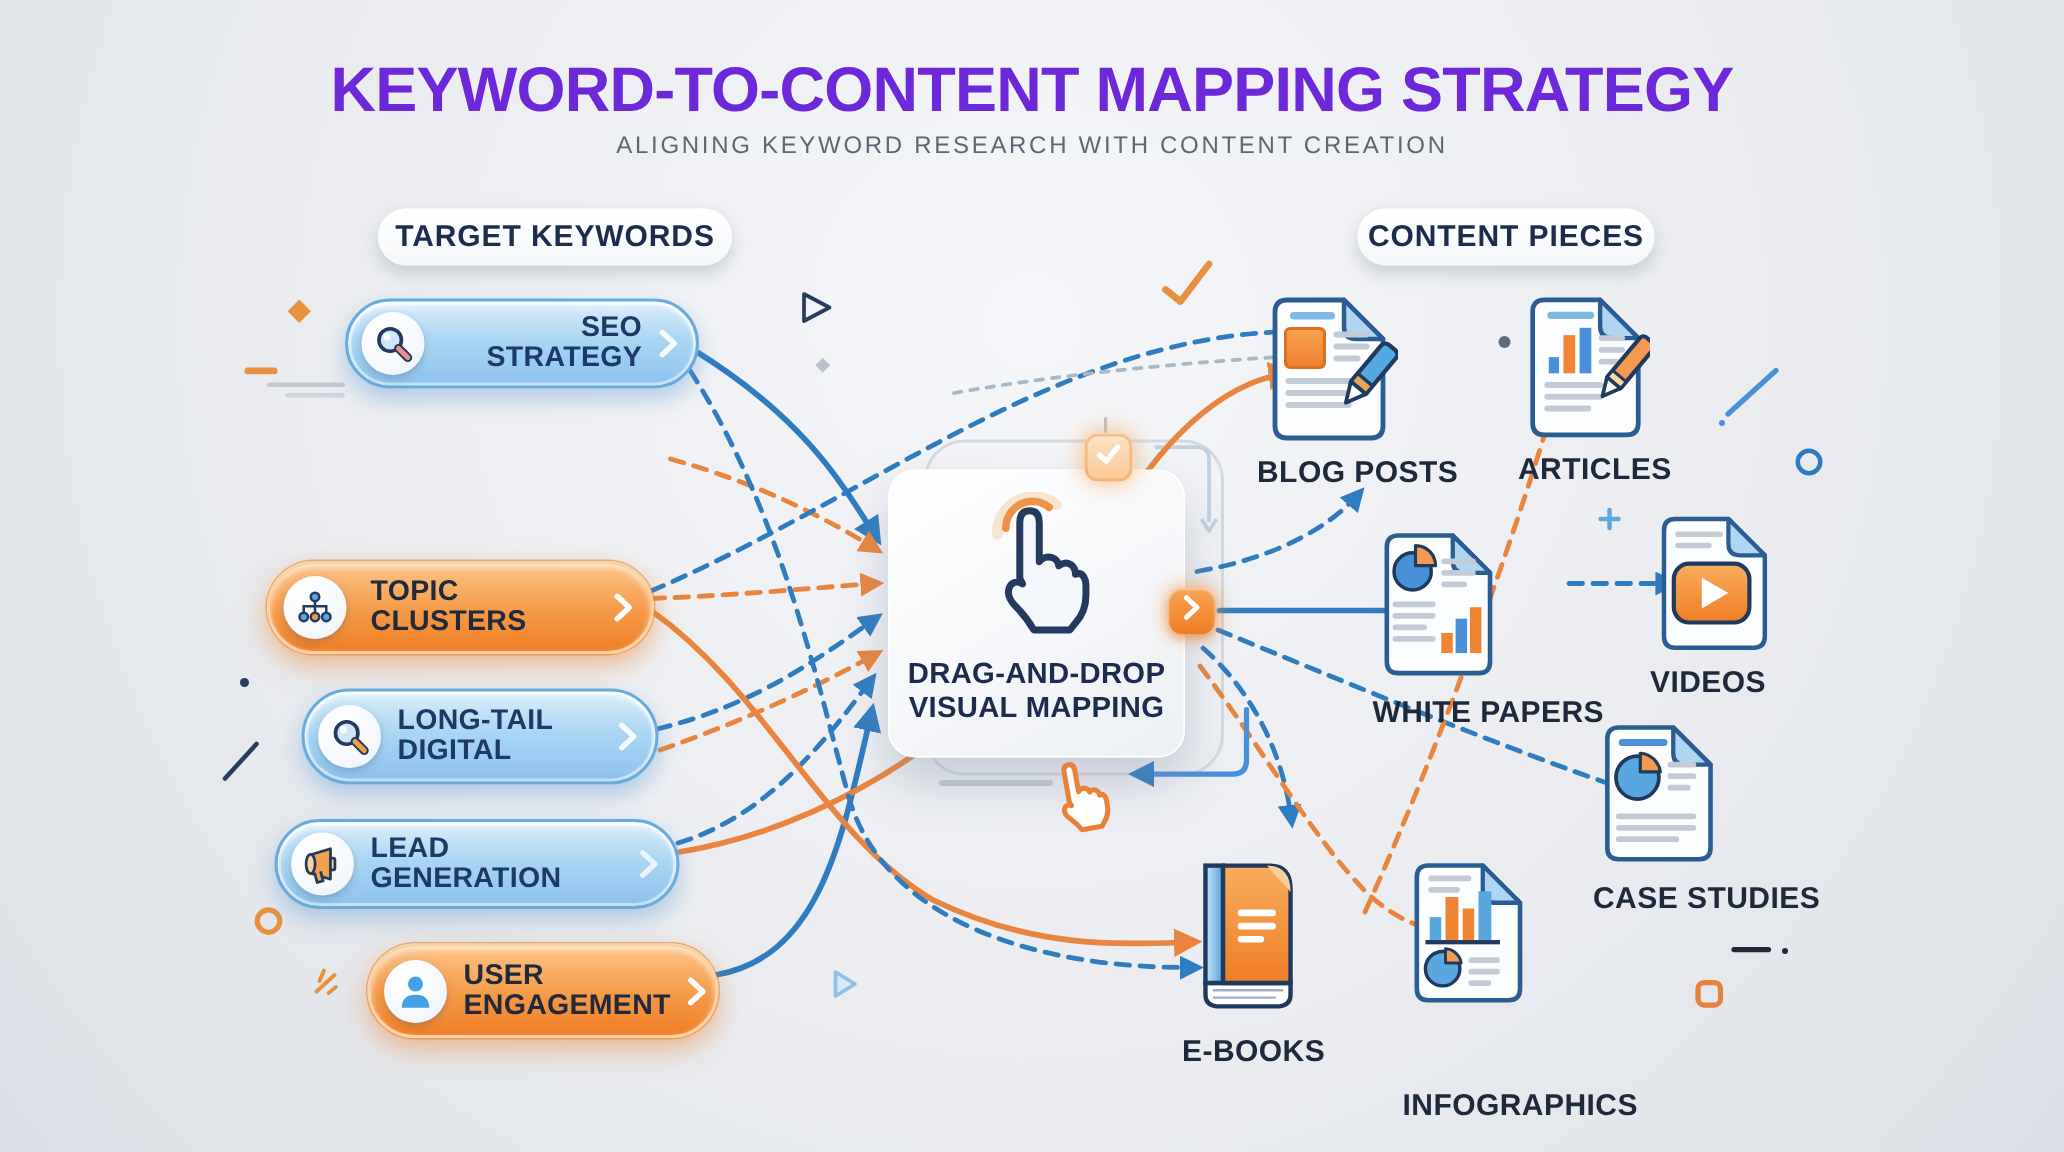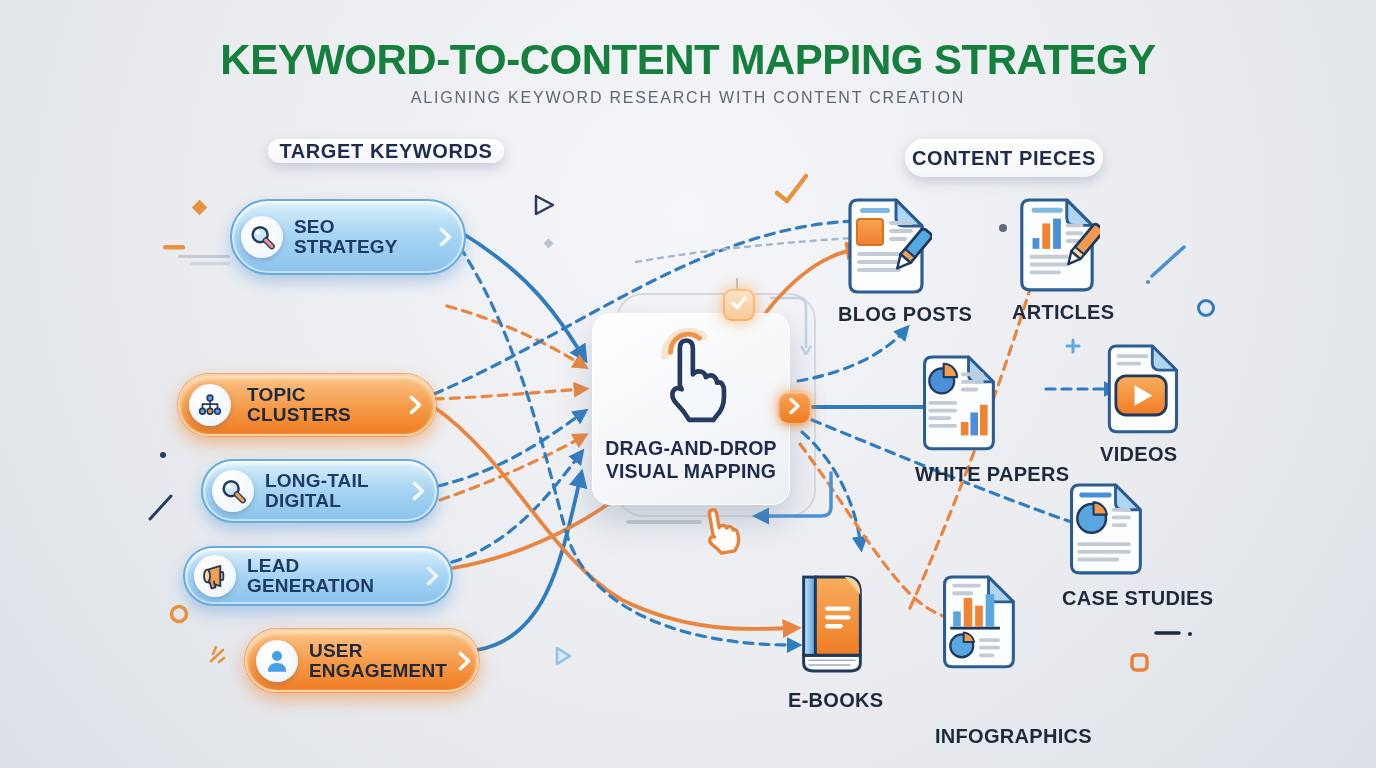--- a/index.html
+++ b/index.html
@@ -5,21 +5,21 @@
   html,body{margin:0;padding:0;}
   body{
     width:1376px;height:768px;overflow:hidden;
     font-family:"Liberation Sans", sans-serif;
     background:radial-gradient(circle at 50% 28%, #f5f6f9 0%, #eaecf0 55%, #dce0e6 100%);
   }
   .canvas{position:relative;width:1376px;height:768px;}
   .arrows{position:absolute;left:0;top:0;z-index:1;}
 
   .page-title{position:absolute;top:36px;left:0;width:100%;text-align:center;
-    font-size:42px;font-weight:800;letter-spacing:-.5px;color:#15803d;z-index:2;}
+    font-size:42px;font-weight:800;letter-spacing:-.5px;color:#6d28d9;z-index:2;}
   .page-subtitle{position:absolute;top:89px;left:0;width:100%;text-align:center;
     font-size:16px;font-weight:500;letter-spacing:1.8px;color:#5c6775;z-index:2;}
 
   .col-header{position:absolute;z-index:3;background:linear-gradient(180deg,#ffffff,#f4f6f9);
     border-radius:20px;display:flex;align-items:center;justify-content:center;
     font-weight:800;font-size:20px;color:#1d2b4d;letter-spacing:.6px;
     box-shadow:0 5px 12px rgba(125,138,160,.35), inset 0 1px 0 #fff;}
 
   .pill{position:absolute;z-index:3;display:flex;align-items:center;gap:11px;
     border-radius:999px;padding:0 12px 0 9px;box-sizing:border-box;}
@@ -142,24 +142,24 @@
       <path d="M1073 340 L1073 352 M1067 346 L1079 346" stroke="#5fa8e0" stroke-width="3" stroke-linecap="round"></path>
       <path d="M1156 633 L1179 633" stroke="#1e2a3a" stroke-width="3.5" stroke-linecap="round"></path>
       <circle cx="1190" cy="634" r="2" fill="#1e2a3a"></circle>
       <rect x="1132" y="655" width="15" height="15" rx="4" fill="none" stroke="#e8823a" stroke-width="3.5"></rect>
     </g>
   </svg>
 
   <div class="page-title">KEYWORD-TO-CONTENT MAPPING STRATEGY</div>
   <div class="page-subtitle">ALIGNING KEYWORD RESEARCH WITH CONTENT CREATION</div>
 
-  <div class="col-header" style="left:268px;top:139px;width:236px;height:24px;">TARGET KEYWORDS</div>
+  <div class="col-header" style="left:252px;top:139px;width:236px;height:38px;">TARGET KEYWORDS</div>
   <div class="col-header" style="left:905px;top:139px;width:198px;height:38px;text-align:center;">CONTENT PIECES</div>
 
-  <div class="pill blue" style="left:230px;top:199px;width:236px;height:76px;">
+  <div class="pill blue" style="left:230px;top:199px;width:236px;height:60px;text-align:right;">
     <span class="pill-icon">
       <svg width="30" height="30" viewBox="0 0 32 32">
           <circle cx="14" cy="13.5" r="8" fill="#cde7f8" stroke="#243a5e" stroke-width="2.6"></circle>
           <circle cx="11.8" cy="11.2" r="2.6" fill="#ffffff" opacity=".85"></circle>
           <path d="M20 19.5 L26.5 26" stroke="#243a5e" stroke-width="6.4" stroke-linecap="round"></path>
           <path d="M20 19.5 L26.5 26" stroke="#ef9090" stroke-width="3.6" stroke-linecap="round"></path>
         </svg>
     </span>
     <span class="pill-label" style="color:#1d3a66;">SEO STRATEGY</span>
     <span class="pill-chevron">

